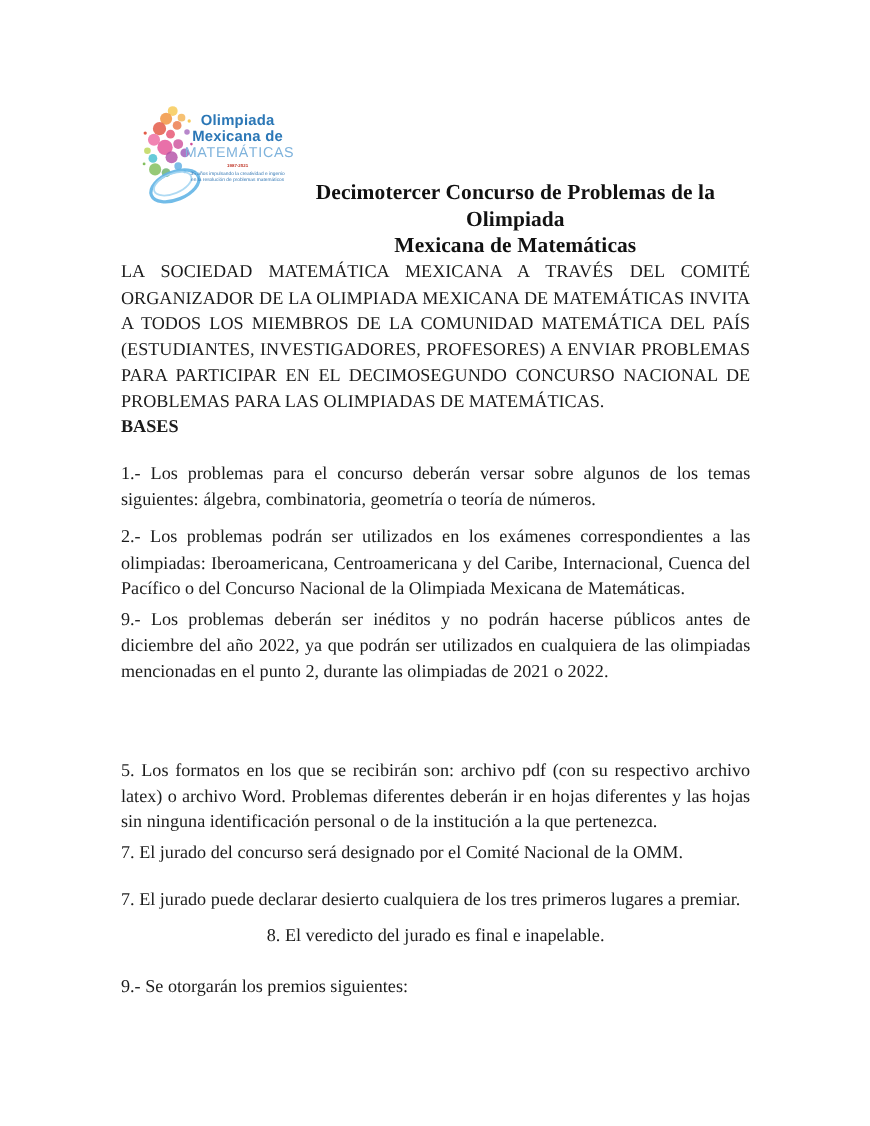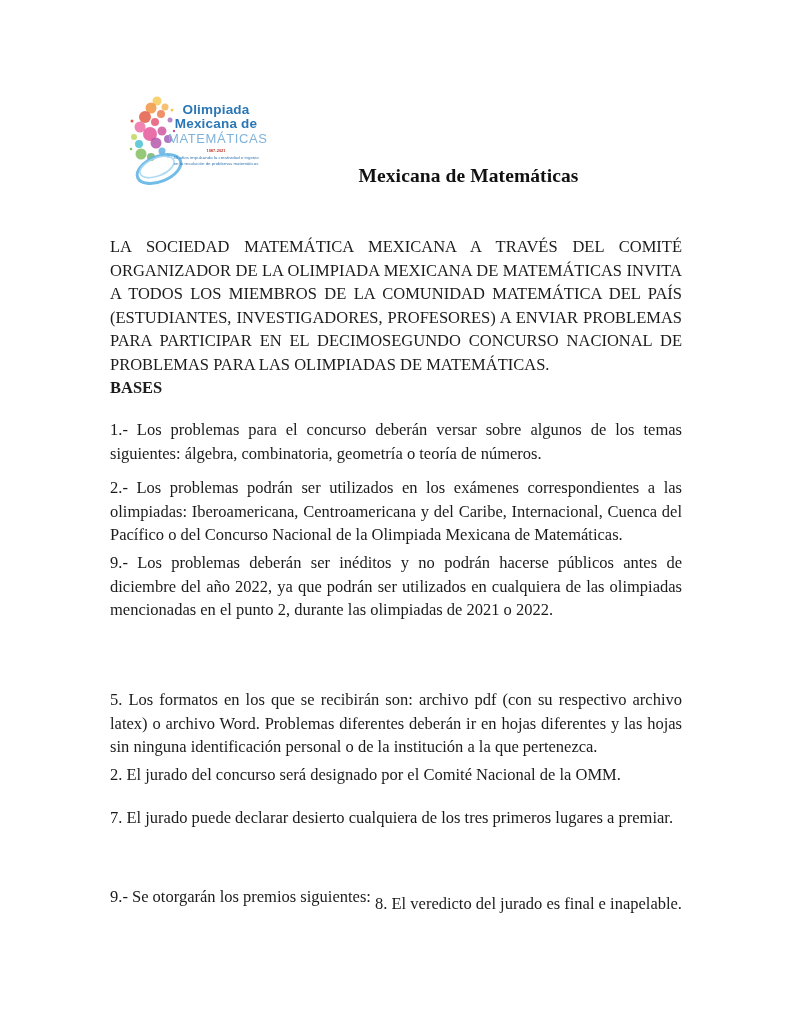--- a/index.html
+++ b/index.html
@@ -83,21 +83,21 @@
   }
   .intro   { top: 235px; }
   .bases   { top: 376px; font-weight: 700; text-align: left; }
   .item-1  { top: 418px; }
   .item-2  { top: 476px; }
   .item-3  { top: 551px; }
   .item-4  { top: 626px; text-align: left; }
   .item-5  { top: 688px; }
   .item-6  { top: 763px; text-align: left; }
   .item-7  { top: 806px; text-align: left; }
-  .item-8  { top: 892px; text-align: right; }
+  .item-8  { top: 838px; text-align: center; }
   .item-9  { top: 885px; text-align: left; }
 
   .bold { font-weight: 700; }
   .deadline { font-weight: 700; color: var(--deadline-red, #bf1e24); }
 </style>
 </head>
 <body>
 
 <div class="page">
 
@@ -138,31 +138,32 @@
       <div class="logo-mat">MATEMÁTICAS</div>
       <svg class="logo-small-svg" width="96" height="22" viewBox="0 0 96 22" xmlns="http://www.w3.org/2000/svg">
         <text x="48" y="5" text-anchor="middle" font-family="Liberation Sans, sans-serif" font-size="4" font-weight="bold" fill="#c0392b">1987-2021</text>
         <text x="48" y="12" text-anchor="middle" font-family="Liberation Sans, sans-serif" font-size="4.4" fill="#3579b5">35 años impulsando la creatividad e ingenio</text>
         <text x="48" y="17.8" text-anchor="middle" font-family="Liberation Sans, sans-serif" font-size="4.4" fill="#3579b5">en la resolución de problemas matemáticos</text>
       </svg>
     </div>
   </div>
 
   <div class="doc-title">
+    <div>Decimotercer Concurso de Problemas de la Olimpiada</div>
     <div>Mexicana de Matemáticas</div>
   </div>
 
   <p class="bodytext intro">LA SOCIEDAD MATEMÁTICA MEXICANA A TRAVÉS DEL COMITÉ ORGANIZADOR DE LA OLIMPIADA MEXICANA DE MATEMÁTICAS INVITA A TODOS LOS MIEMBROS DE LA COMUNIDAD MATEMÁTICA DEL PAÍS (ESTUDIANTES, INVESTIGADORES, PROFESORES) A ENVIAR PROBLEMAS PARA PARTICIPAR EN EL DECIMOSEGUNDO CONCURSO NACIONAL DE PROBLEMAS PARA LAS OLIMPIADAS DE MATEMÁTICAS.</p>
 
   <p class="bodytext bases">BASES</p>
 
   <p class="bodytext item-1">1.- Los problemas para el concurso deberán versar sobre algunos de los temas siguientes: álgebra, combinatoria, geometría o teoría de números.</p>
   <p class="bodytext item-2">2.- Los problemas podrán ser utilizados en los exámenes correspondientes a las olimpiadas: Iberoamericana, Centroamericana y del Caribe, Internacional, Cuenca del Pacífico o del Concurso Nacional de la Olimpiada Mexicana de Matemáticas.</p>
   <p class="bodytext item-3">9.- Los problemas deberán ser inéditos y no podrán hacerse públicos antes de diciembre del año 2022, ya que podrán ser utilizados en cualquiera de las olimpiadas mencionadas en el punto 2, durante las olimpiadas de 2021 o 2022.</p>
 
 
   <p class="bodytext item-5">5. Los formatos en los que se recibirán son: archivo pdf (con su respectivo archivo latex) o archivo Word. Problemas diferentes deberán ir en hojas diferentes y las hojas sin ninguna identificación personal o de la institución a la que pertenezca.</p>
-  <p class="bodytext item-6">2. El jurado del concurso será designado por el Comité Nacional de la OMM.</p>
+  <p class="bodytext item-6">7. El jurado del concurso será designado por el Comité Nacional de la OMM.</p>
   <p class="bodytext item-7">7. El jurado puede declarar desierto cualquiera de los tres primeros lugares a premiar.</p>
   <p class="bodytext item-8">8. El veredicto del jurado es final e inapelable.</p>
   <p class="bodytext item-9">9.- Se otorgarán los premios siguientes:</p>
 
 </div>
 
 </body></html>

